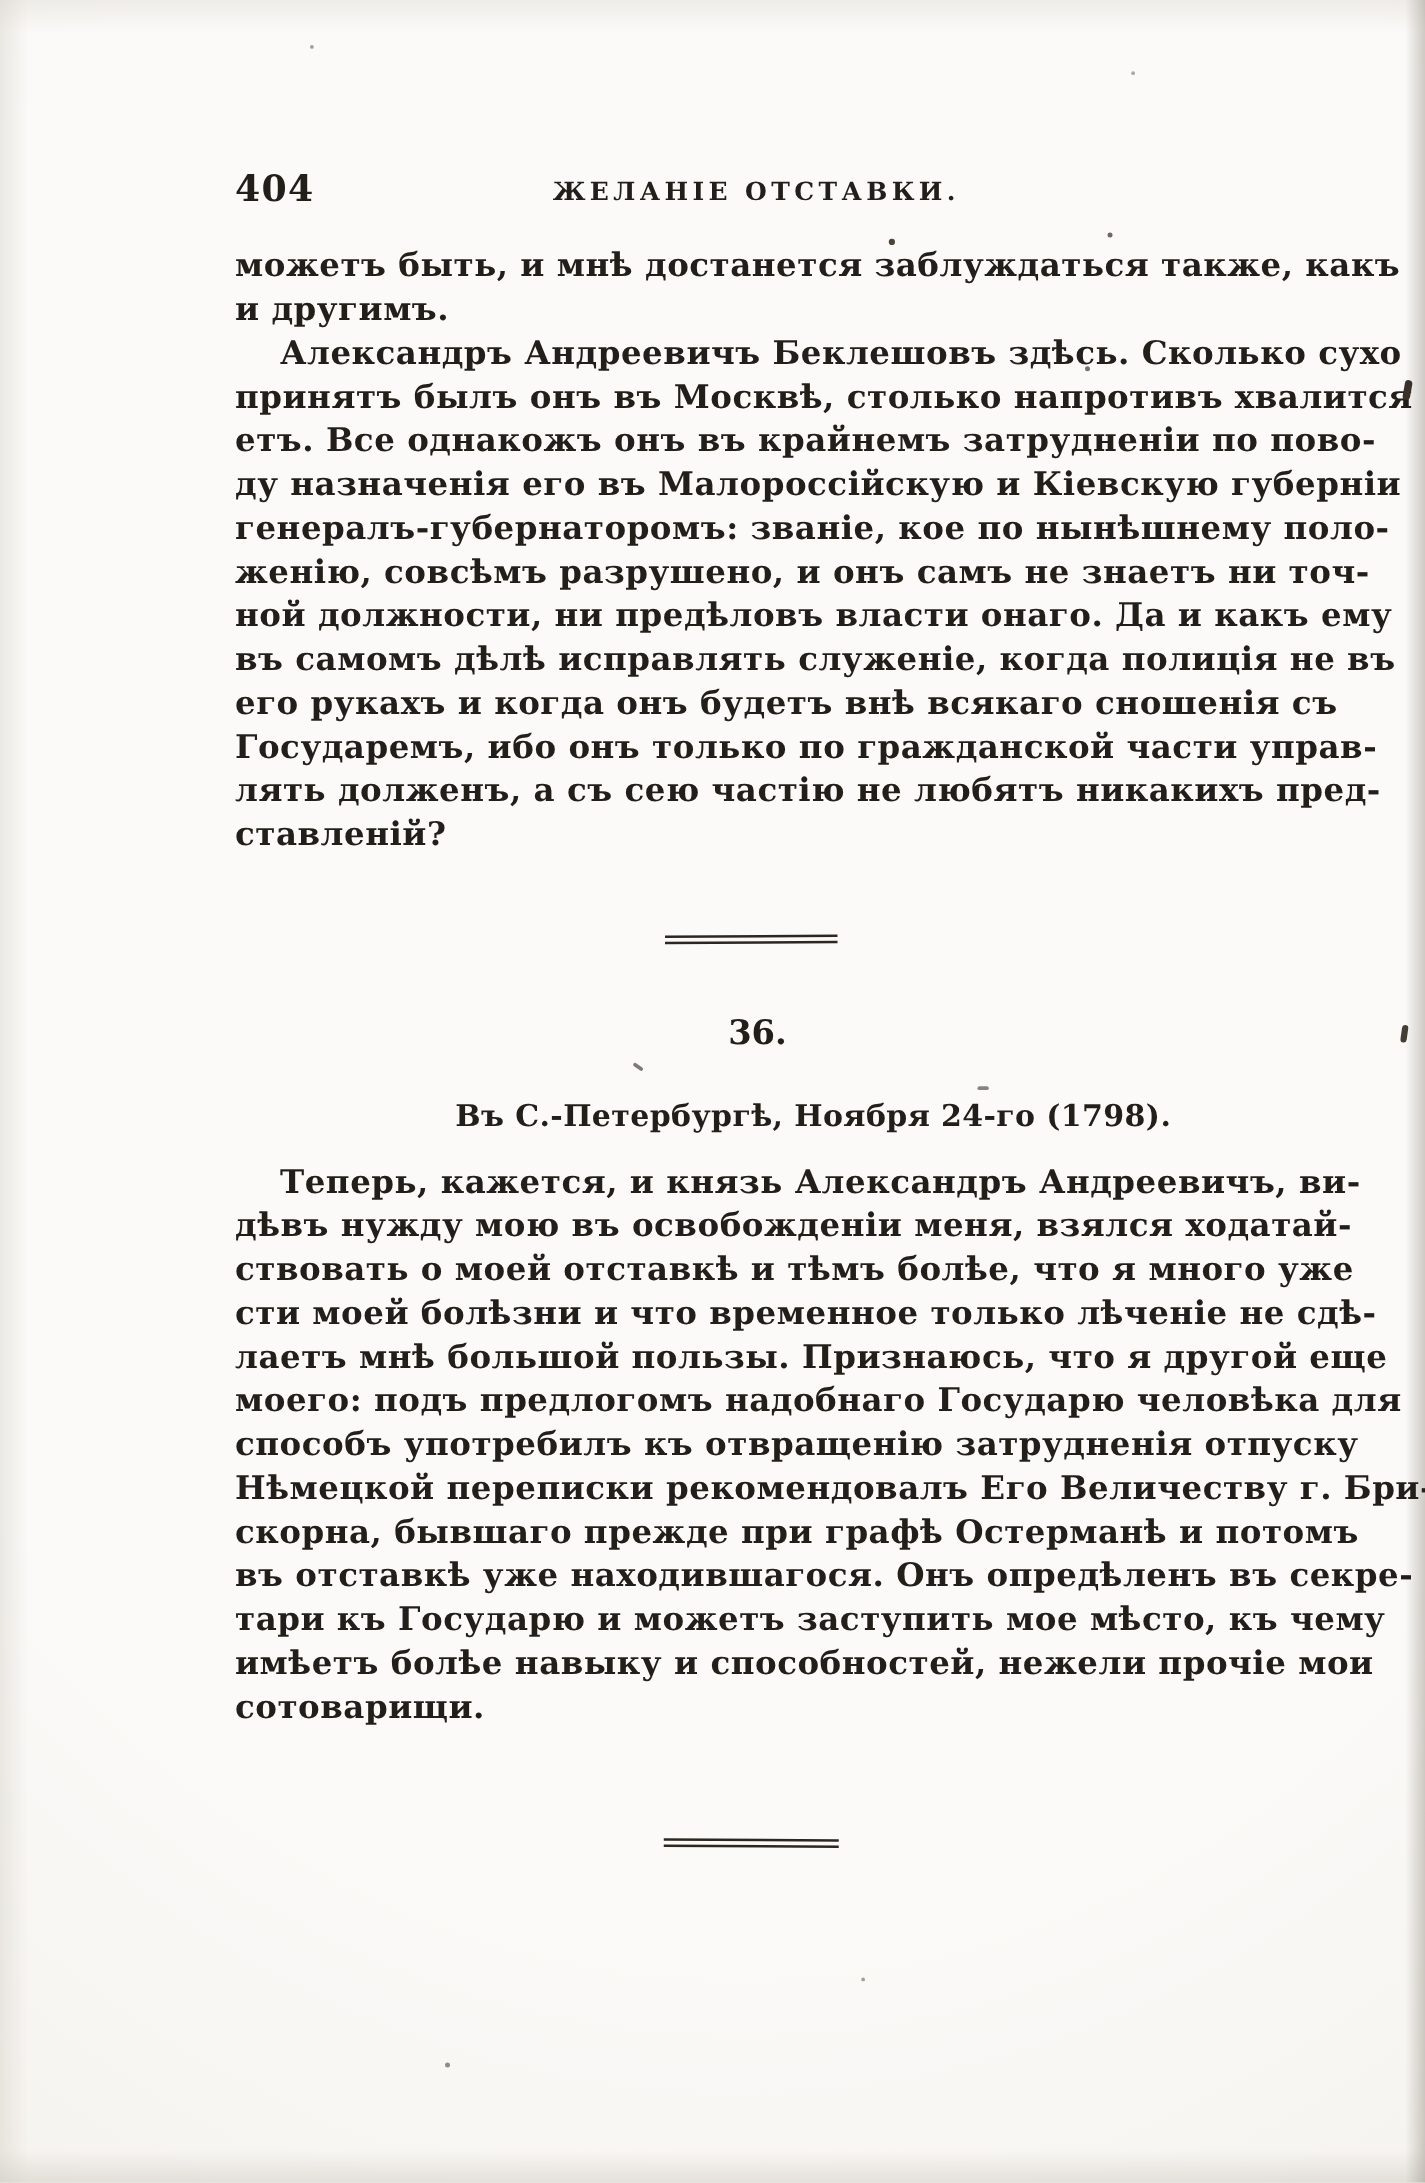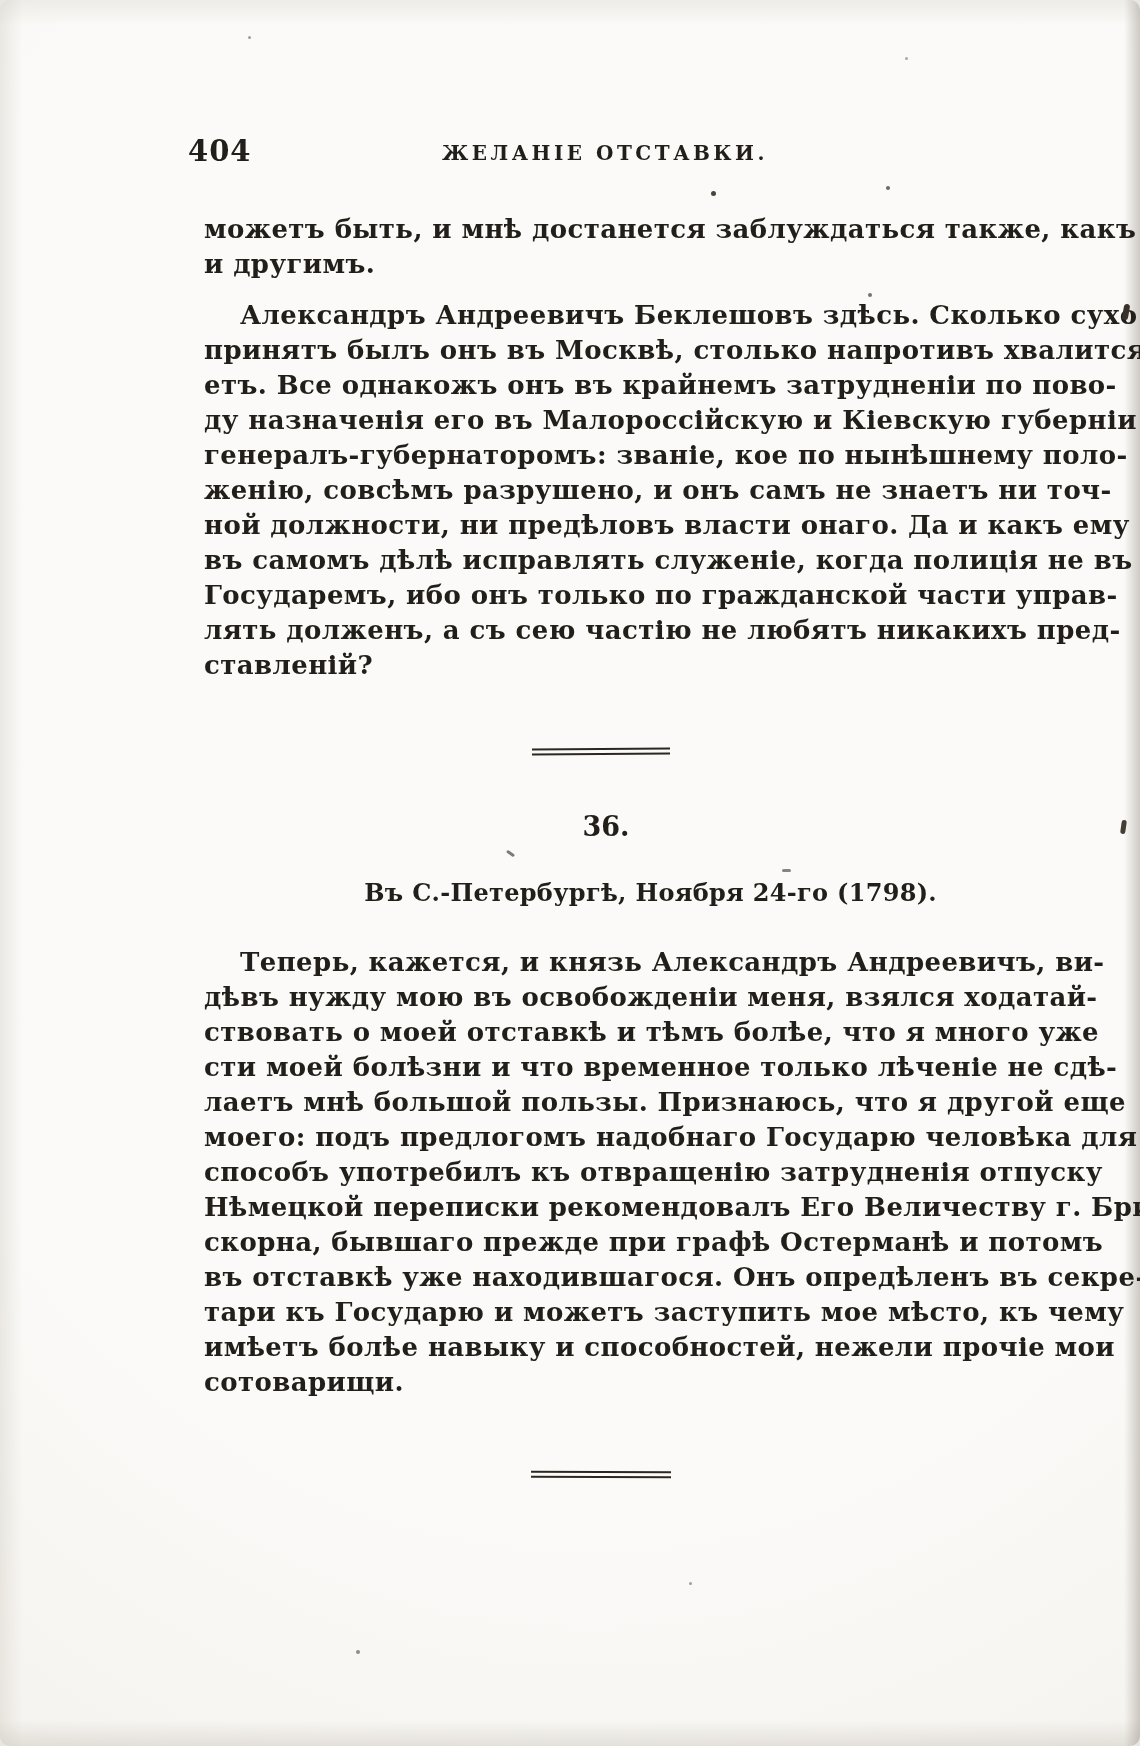--- a/index.html
+++ b/index.html
@@ -10,41 +10,40 @@
   }
   .page {
     position: relative;
     width: 1140px; height: 1746px;
     overflow: hidden;
     color: #221e19;
     background:
       linear-gradient(90deg, rgba(205,200,190,0.35) 0%, rgba(205,200,190,0) 2%, rgba(205,200,190,0) 98.6%, rgba(150,143,132,0.45) 100%),
       linear-gradient(180deg, rgba(210,205,196,0.30) 0%, rgba(210,205,196,0) 1.5%, rgba(210,205,196,0) 98.5%, rgba(190,184,174,0.35) 100%),
       radial-gradient(ellipse 120% 90% at 52% 38%, #fbfaf8 55%, #f6f4f0 78%, #eeebe5 96%);
-    border-radius: 10px;
   }
 
   
   .running-header { position: absolute; top: 134px; left: 188px; width: 824px; height: 36px; }
   .page-number {
     position: absolute; left: 0; top: 0;
     font-size: 29px; font-weight: bold; letter-spacing: 1px;
   }
   .running-title {
     position: absolute; left: 0; right: 0; top: 7px;
     text-align: center;
     font-size: 20px; font-weight: bold; letter-spacing: 3.5px;
     transform: translateX(5px);
   }
 
   
   .text-block { position: absolute; left: 188px; width: 824px; }
   .text-a { top: 196px; }
   .text-b { top: 929px; }
-  .para { margin: 16px; }
+  .para { margin: 0; }
   .line {
     font-size: 26px; font-weight: bold;
     line-height: 35px; height: 35px;
     letter-spacing: 0.4px;
     white-space: nowrap;
     text-align: justify;
     text-align-last: justify;
     overflow: visible;
   }
   .para .line:last-child { text-align-last: left; }
@@ -104,20 +103,21 @@
       </div>
     <div class="para indent">
         <div class="line">Александръ Андреевичъ Беклешовъ здѣсь. Сколько сухо</div>
         <div class="line">принятъ былъ онъ въ Москвѣ, столько напротивъ хвалится</div>
         <div class="line">етъ. Все однакожъ онъ въ крайнемъ затрудненіи по пово-</div>
         <div class="line">ду назначенія его въ Малороссійскую и Кіевскую губерніи</div>
         <div class="line">генералъ-губернаторомъ: званіе, кое по нынѣшнему поло-</div>
         <div class="line">женію, совсѣмъ разрушено, и онъ самъ не знаетъ ни точ-</div>
         <div class="line">ной должности, ни предѣловъ власти онаго. Да и какъ ему</div>
         <div class="line">въ самомъ дѣлѣ исправлять служеніе, когда полиція не въ</div>
+        <div class="line">его рукахъ и когда онъ будетъ внѣ всякаго сношенія съ</div>
         <div class="line">Государемъ, ибо онъ только по гражданской части управ-</div>
         <div class="line">лять долженъ, а съ сею частію не любятъ никакихъ пред-</div>
         <div class="line">ставленій?</div>
       </div>
   </main>
 
   <div class="divider divider-1"></div>
 
   <h2 class="section-number">36.</h2>
   <div class="dateline">Въ С.-Петербургѣ, Ноября 24-го (1798).</div>

